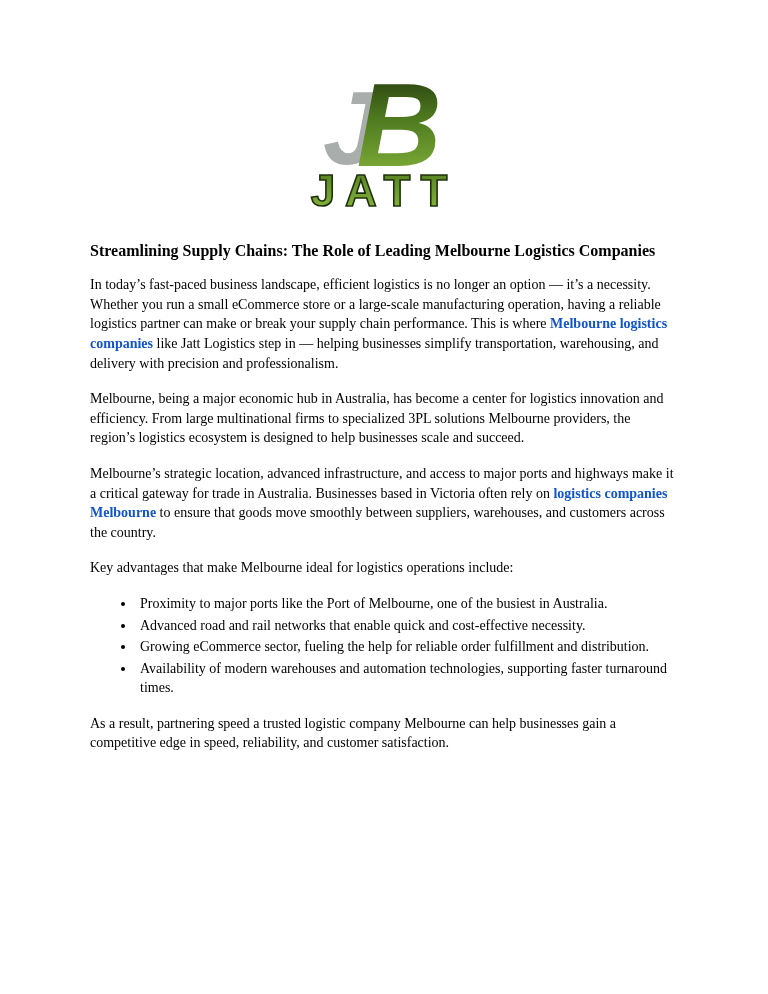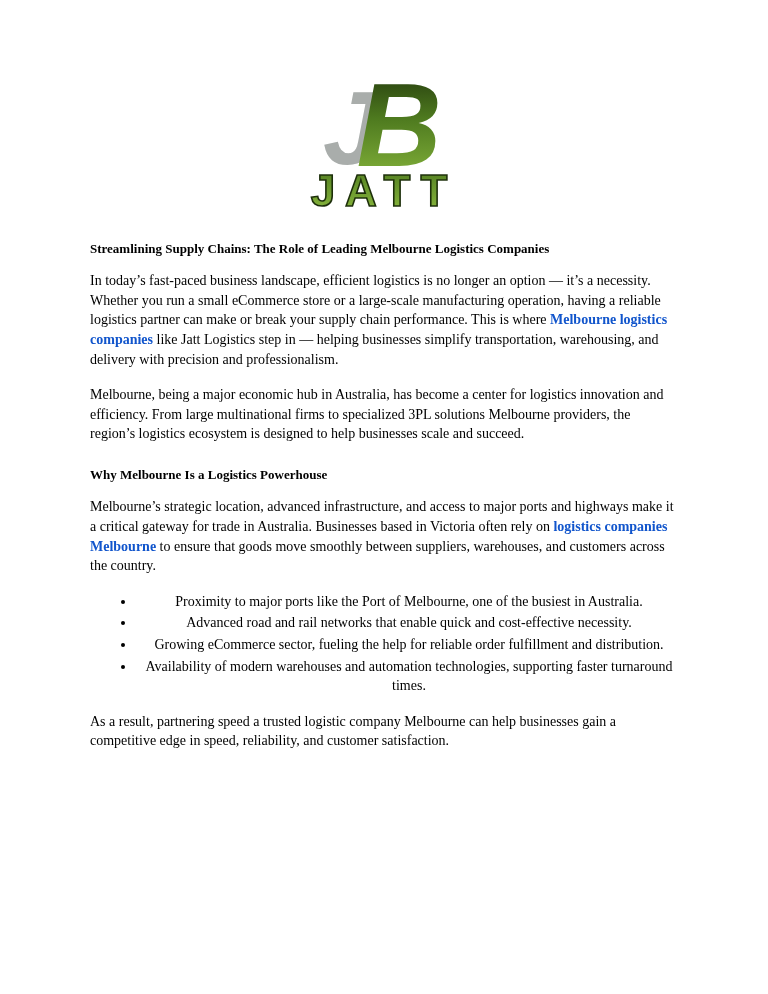--- a/index.html
+++ b/index.html
@@ -20,21 +20,21 @@
     color: #000000;
   }
   .logo-wrap {
     text-align: center;
     margin: 0 0 22px 0;
   }
   .logo-wrap svg {
     display: inline-block;
   }
   h1.doc-title, h2.doc-heading {
-    font-size: 13px;
+    font-size: 16px;
     font-weight: bold;
     margin: 0 0 14px 0;
     line-height: 1.35;
   }
   h2.doc-heading {
     margin-top: 22px;
   }
   p.doc-para {
     margin: 0 0 16px 0;
   }
@@ -44,21 +44,20 @@
     text-decoration: none;
     cursor: pointer;
   }
   ul.doc-bullets {
     margin: 0 0 16px 0;
     padding-left: 46px;
   }
   ul.doc-bullets li {
     margin: 0 0 2px 0;
     padding-left: 4px;
-    text-align: center;
   }
 </style>
 </head>
 <body>
 
 <div class="page">
 
   <div class="logo-wrap">
     <svg width="380" height="148" viewBox="0 0 380 148">
       <defs>
@@ -79,24 +78,24 @@
       <text x="190" y="142" font-family="Liberation Sans, sans-serif" font-size="44" font-weight="bold" letter-spacing="10" fill="url(#gradT)" stroke="#1c2e0a" stroke-width="1.6" text-anchor="middle">JATT</text>
     </svg>
   </div>
 
   <h1 class="doc-title">Streamlining Supply Chains: The Role of Leading Melbourne Logistics Companies</h1>
 
   <p class="doc-para"><span>In today’s fast-paced business landscape, efficient logistics is no longer an option — it’s a necessity. Whether you run a small eCommerce store or a large-scale manufacturing operation, having a reliable logistics partner can make or break your supply chain performance. This is where </span><a class="doc-link">Melbourne logistics companies</a><span> like Jatt Logistics step in — helping businesses simplify transportation, warehousing, and delivery with precision and professionalism.</span></p>
 
   <p class="doc-para">Melbourne, being a major economic hub in Australia, has become a center for logistics innovation and efficiency. From large multinational firms to specialized 3PL solutions Melbourne providers, the region’s logistics ecosystem is designed to help businesses scale and succeed.</p>
 
-  <h2 class="doc-heading">Why Melbourne Is a Logistics Powerhouse</h2>
 
   <p class="doc-para"><span>Melbourne’s strategic location, advanced infrastructure, and access to major ports and highways make it a critical gateway for trade in Australia. Businesses based in Victoria often rely on </span><a class="doc-link">logistics companies Melbourne</a><span> to ensure that goods move smoothly between suppliers, warehouses, and customers across the country.</span></p>
 
+  <p class="doc-para">Key advantages that make Melbourne ideal for logistics operations include:</p>
 
   <ul class="doc-bullets">
     <li>Proximity to major ports like the Port of Melbourne, one of the busiest in Australia.</li>
     <li>Advanced road and rail networks that enable quick and cost-effective necessity.</li>
     <li>Growing eCommerce sector, fueling the help for reliable order fulfillment and distribution.</li>
     <li>Availability of modern warehouses and automation technologies, supporting faster turnaround times.</li>
   </ul>
 
   <p class="doc-para">As a result, partnering speed a trusted logistic company Melbourne can help businesses gain a competitive edge in speed, reliability, and customer satisfaction.</p>
 

